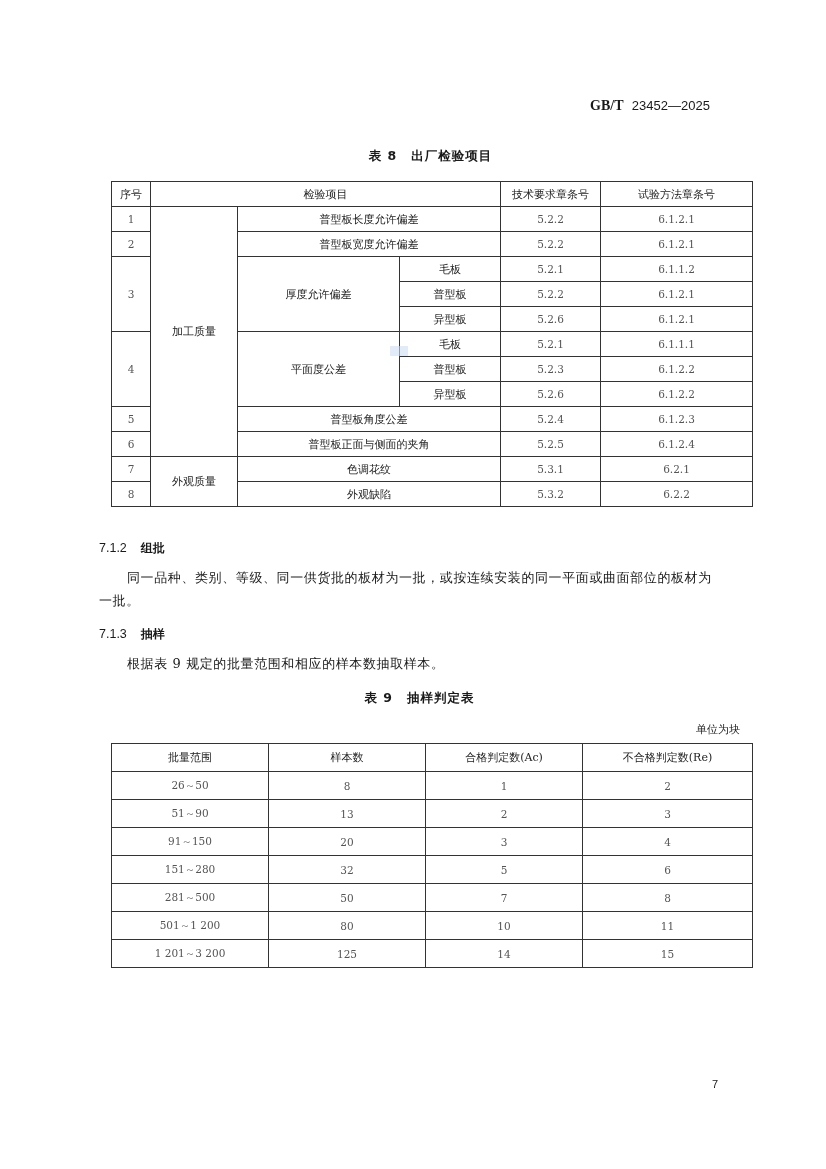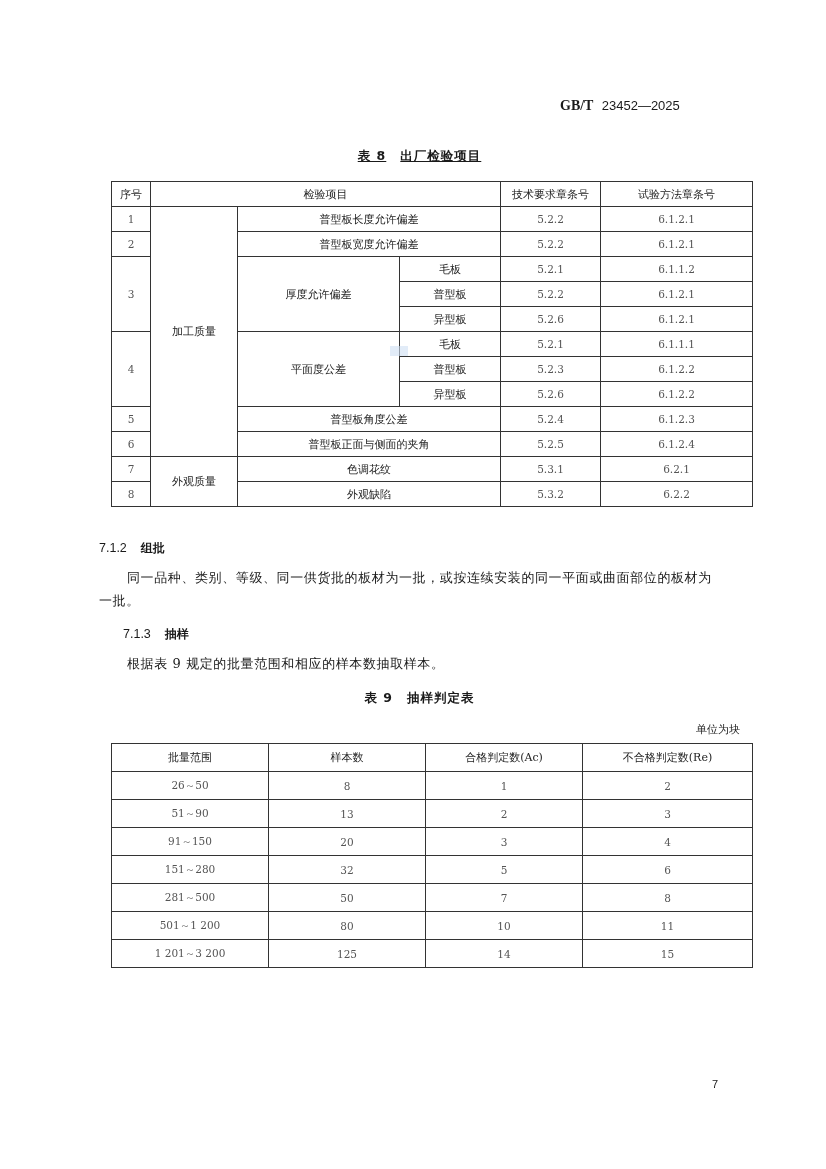--- a/index.html
+++ b/index.html
@@ -1,19 +1,19 @@
 <!DOCTYPE html>
 <html><head>
 <meta charset="utf-8">
 <style>
   html, body { margin: 0; padding: 0; background: #ffffff; }
   body { width: 826px; height: 1169px; position: relative; overflow: hidden;
          font-family: "DejaVu Serif", "Liberation Serif", serif; color: #1a1a1a; }
   .abs { position: absolute; }
-  .header-code { left: 560px; top: 98px; width: 180px; text-align: left; font-size: 13px; }
+  .header-code { left: 560px; top: 98px; width: 180px; text-align: center; font-size: 13px; }
   .header-code .gb { font-family: "Liberation Serif", serif; font-weight: bold; font-size: 14px; }
   .header-code .num { font-family: "Liberation Sans", sans-serif; font-size: 13px; }
   .tcaption { font-family: "DejaVu Sans", sans-serif; font-weight: bold; font-size: 12.5px; text-align: center; letter-spacing: 1px; }
   .tcaption .gap { display: inline-block; width: 14px; }
 
   table { border-collapse: collapse; position: absolute; table-layout: fixed; margin-left: 12px; }
   table td { border: 1px solid #333; text-align: center; vertical-align: middle;
              font-size: 11px; padding: 0; color: #222; }
   table.t8 { left: 99px; top: 181px; width: 641px; }
   table.t8 td { height: 24px; }
@@ -31,21 +31,21 @@
   .watermark { width: 18px; height: 10px; background: #cfe0f3; opacity: 0.6; }
 </style>
 </head>
 <body>
 
 <div class="abs header-code">
   <span class="gb">GB/T</span>&nbsp;
   <span class="num">23452—2025</span>
 </div>
 
-<div class="abs tcaption" style="left:99px; top:148px; width:641px;text-decoration:underline;">
+<div class="abs tcaption" style="left:110px; top:148px; width:641px;">
   <span>表 8</span><span class="gap"></span><span>出厂检验项目</span>
 </div>
 
 <table class="t8 outer">
   <colgroup>
     <col style="width:39px">
       <col style="width:87px">
       <col style="width:162px">
       <col style="width:101px">
       <col style="width:100px">
@@ -134,21 +134,21 @@
   </table>
 
 <div class="abs watermark" style="left:390px; top:346px;"></div>
 
 <div class="abs sec-title" style="left:99px; top:540px;">
   <span class="no">7.1.2</span><span>组批</span>
 </div>
 <div class="abs para" style="left:127px; top:567px; width:620px; white-space:nowrap;">同一品种、类别、等级、同一供货批的板材为一批，或按连续安装的同一平面或曲面部位的板材为</div>
 <div class="abs para" style="left:99px; top:590px;">一批。</div>
 
-<div class="abs sec-title" style="left:99px; top:626px;margin-left:24px;">
+<div class="abs sec-title" style="left:99px; top:626px;">
   <span class="no">7.1.3</span><span>抽样</span>
 </div>
 <div class="abs para" style="left:127px; top:653px;">根据表 9 规定的批量范围和相应的样本数抽取样本。</div>
 
 <div class="abs tcaption" style="left:99px; top:690px; width:641px;">
   <span>表 9</span><span class="gap"></span><span>抽样判定表</span>
 </div>
 <div class="abs unit" style="top:722px;">单位为块</div>
 
 <table class="t9 outer">

